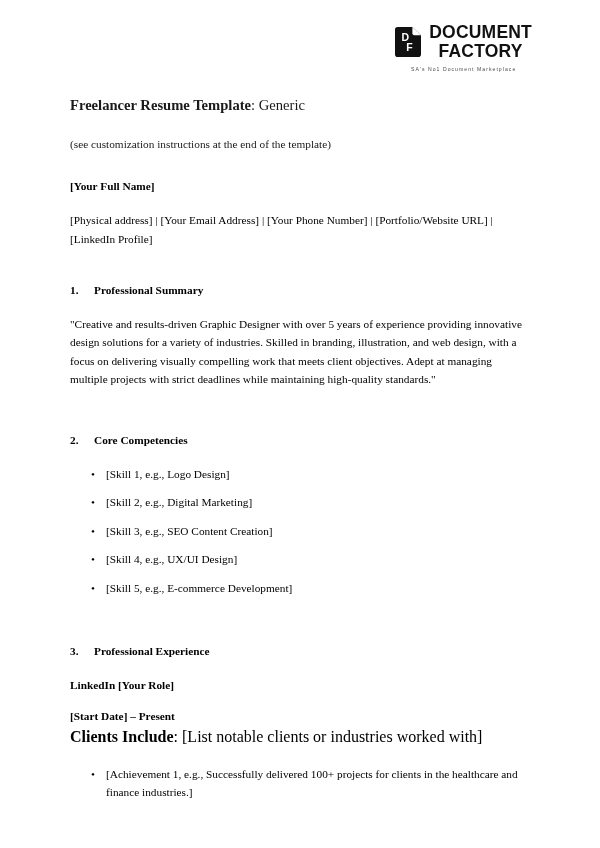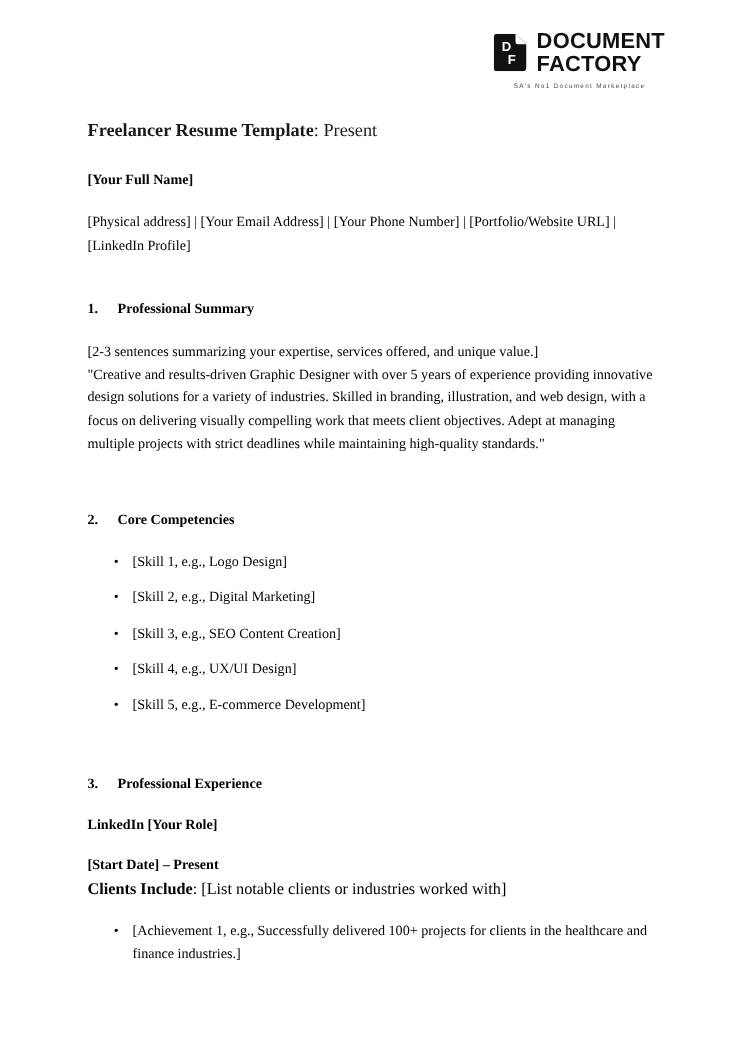--- a/index.html
+++ b/index.html
@@ -39,20 +39,21 @@
   }
   .logo-mark {
     width: 27px;
     height: 30px;
     flex: 0 0 auto;
   }
   .logo-words {
     display: flex;
     flex-direction: column;
     line-height: 1.0;
+    align-items: center;
   }
   .logo-words .w1, .logo-words .w2 {
     font-family: "Liberation Sans", "DejaVu Sans", sans-serif;
     font-weight: bold;
     font-size: 17.5px;
     letter-spacing: 0.2px;
     color: #111111;
   }
   .logo-words .w2 { margin-top: 1px; }
   .logo-tagline {
@@ -153,21 +154,21 @@
     line-height: 1.45;
     margin: 0 0 15px 0;
   }
   .date-line {
     font-size: 11.3px;
     line-height: 1.55;
     margin: 0;
     font-weight: bold;
   }
   .clients-line {
-    font-size: 13px;
+    font-size: 16px;
     line-height: 1.55;
     margin: 0 0 16px 0;
   }
   .clients-line .lbl { font-weight: bold; }
 
   .sp-22 { height: 22px; }
   .sp-26 { height: 26px; }
 </style>
 </head>
 <body>
@@ -186,34 +187,34 @@
         <span class="w1">DOCUMENT</span>
         <span class="w2">FACTORY</span>
       </div>
     </div>
     <div class="logo-tagline">SA's No1 Document Marketplace</div>
   </div>
 
   <div class="content">
 
     <h1 class="doc-title">
-      <span class="t-bold">Freelancer Resume Template</span><span class="t-norm">: Present</span>
+      <span class="t-bold">Freelancer Resume Template</span><span class="t-norm">: Generic</span>
     </h1>
 
+    <p class="subtitle">(see customization instructions at the end of the template)</p>
 
     <p class="name-line">[Your Full Name]</p>
 
 
     <p class="contact-line">[Physical address] | [Your Email Address] | [Your Phone Number] | [Portfolio/Website URL] | [LinkedIn Profile]</p>
 
     <div class="section-head">
       <span class="num">1.</span>
       <span class="htxt">Professional Summary</span>
     </div>
-    <p class="para">[2-3 sentences summarizing your expertise, services offered, and unique value.]</p>
     <p class="para gap-after">"Creative and results-driven Graphic Designer with over 5 years of experience providing innovative design solutions for a variety of industries. Skilled in branding, illustration, and web design, with a focus on delivering visually compelling work that meets client objectives. Adept at managing multiple projects with strict deadlines while maintaining high-quality standards."</p>
 
     <div class="sp-22"></div>
 
     <div class="section-head">
       <span class="num">2.</span>
       <span class="htxt">Core Competencies</span>
     </div>
     <ul class="bullets">
       <li><span class="dot">•</span><span>[Skill 1, e.g., Logo Design]</span></li>

